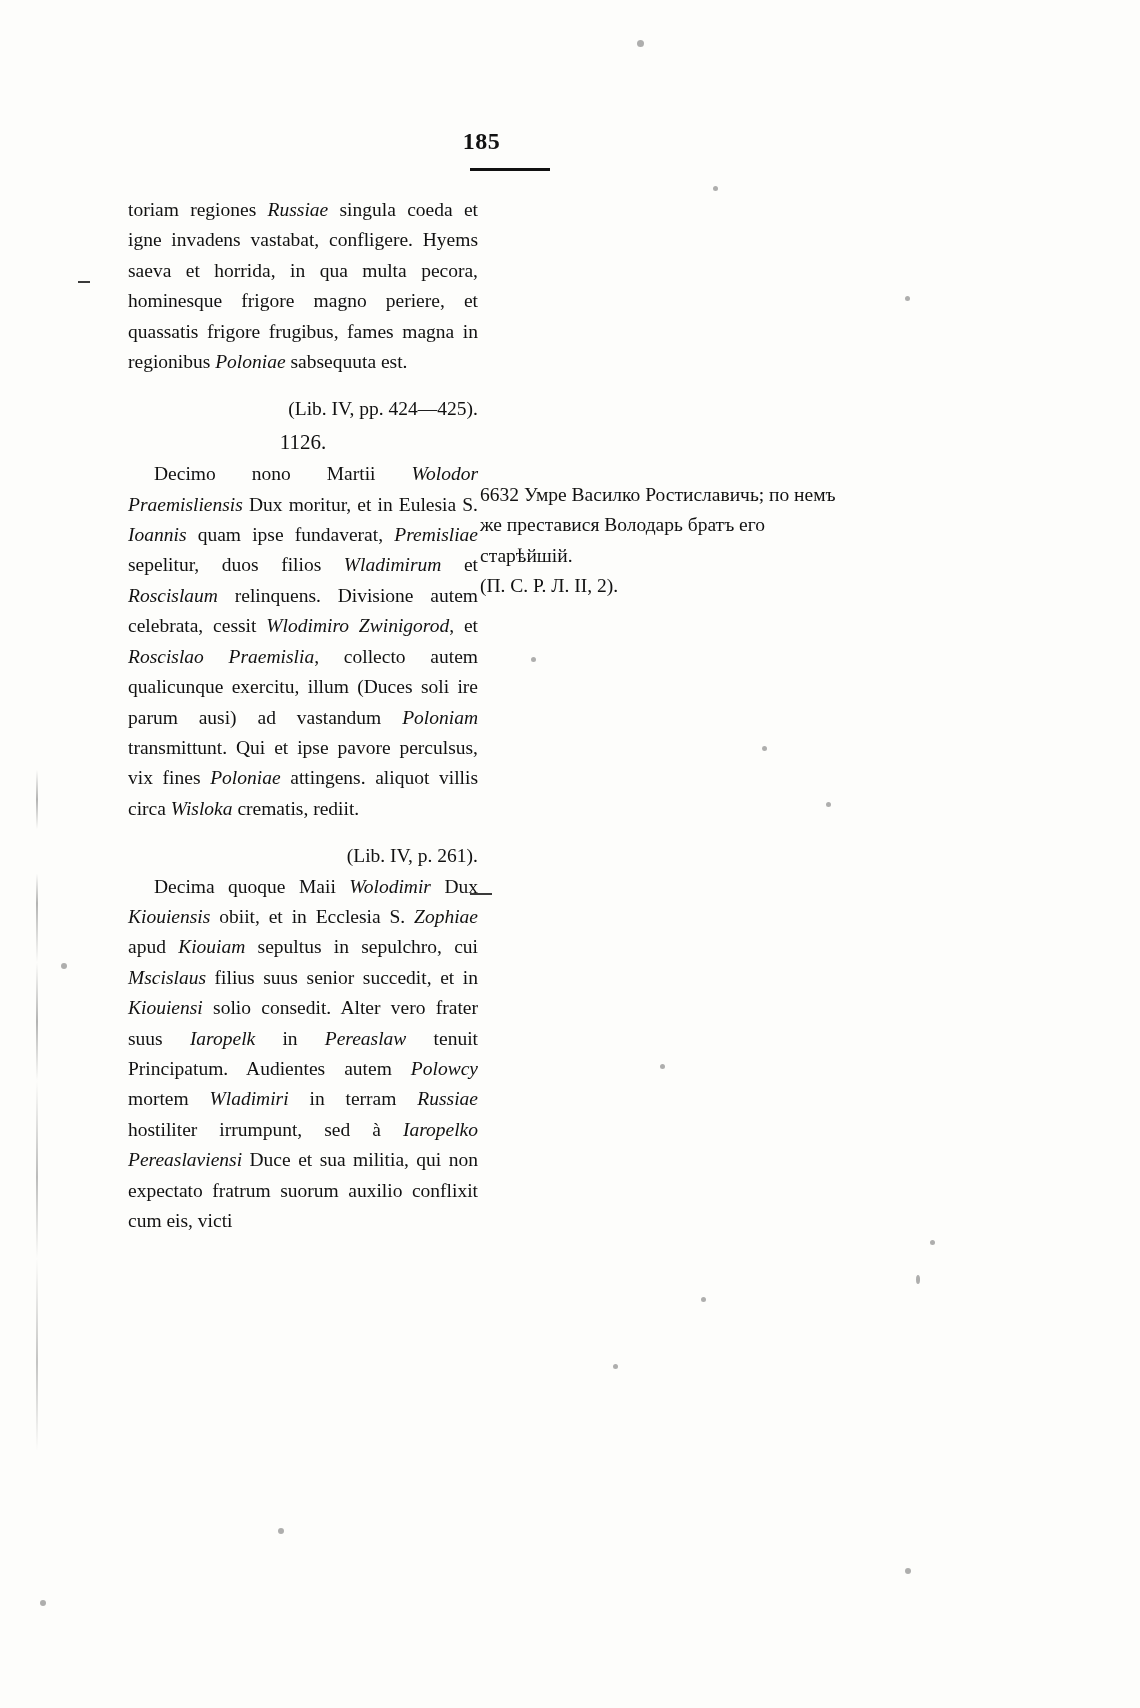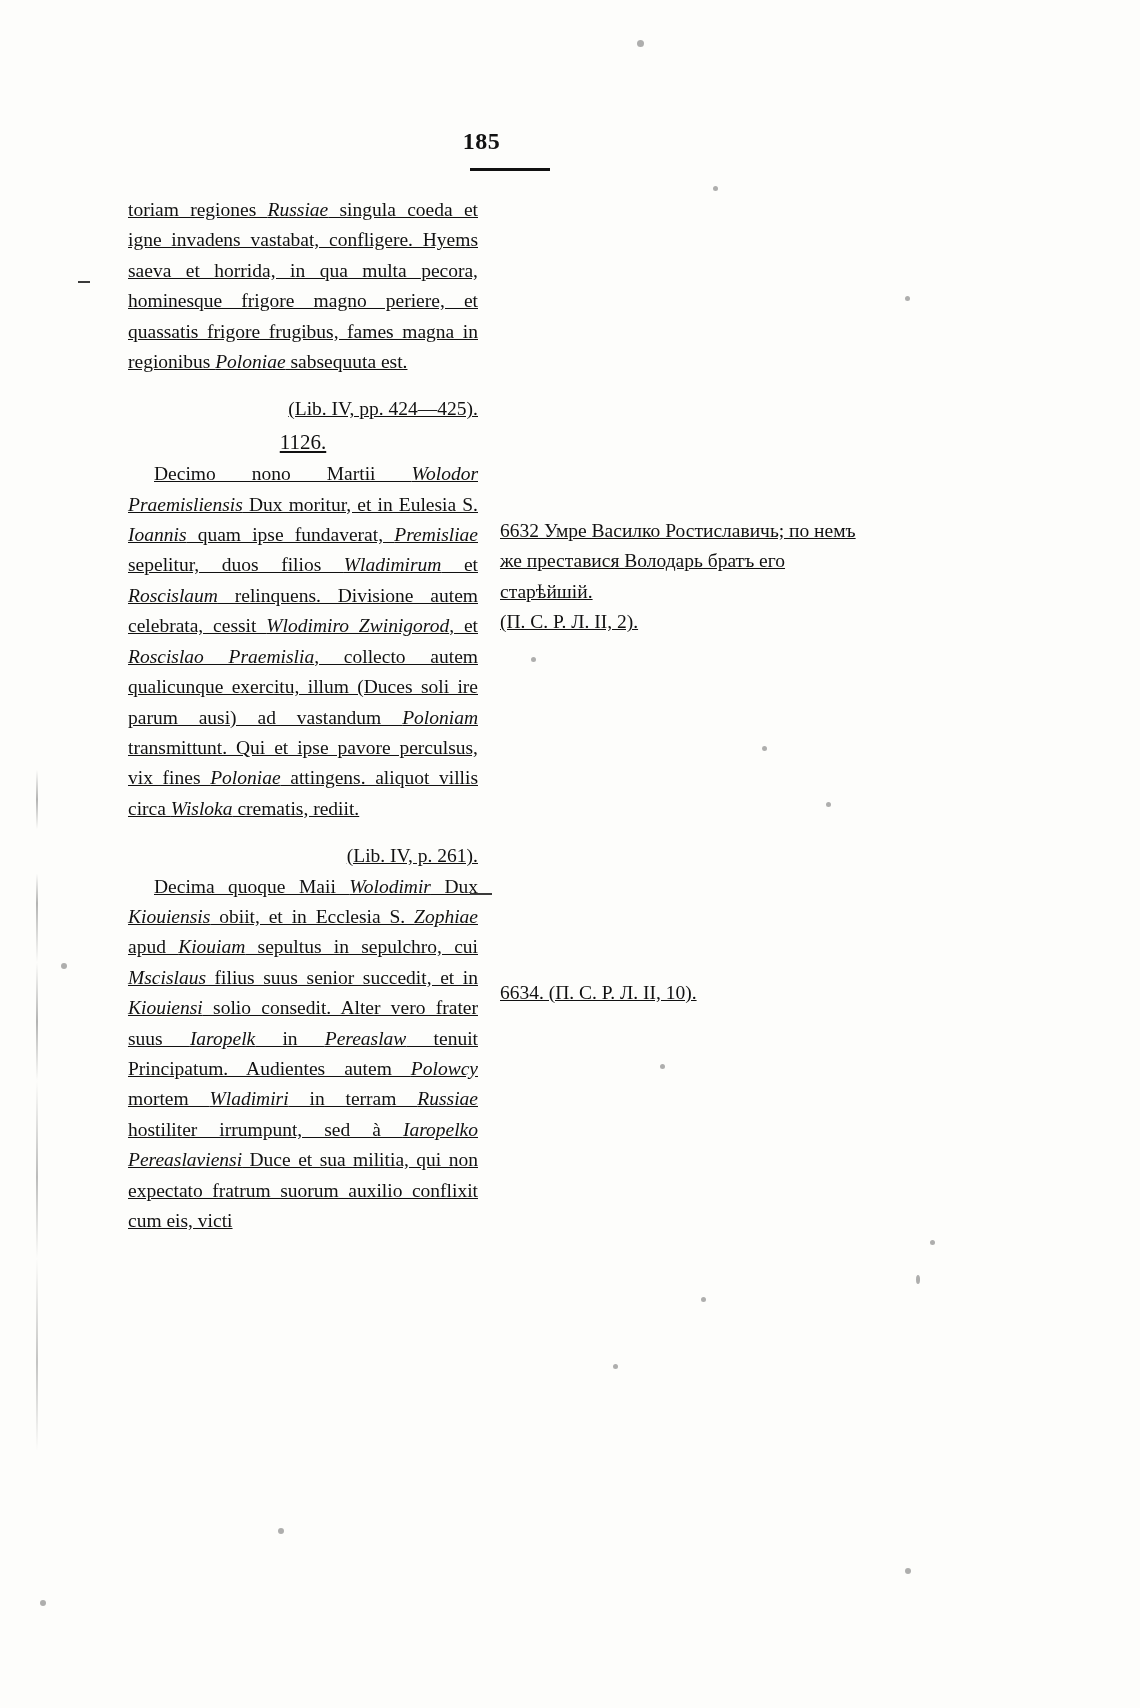--- a/index.html
+++ b/index.html
@@ -49,32 +49,30 @@
     left: 128px;
     width: 350px;
     font-size: 19.5px;
     line-height: 30.4px;
     text-align: justify;
     text-justify: inter-word;
   }
   .col-right {
     position: absolute;
     top: 480px;
-    left: 500px;
+    left: 480px;
     width: 360px;
     font-size: 19.5px;
     line-height: 30.4px;
     text-align: left;
-    margin-top: 36px;
   }
 
   .para {
     margin: 0;
     text-align: justify;
-    text-decoration: underline;
   }
   .para.indent {
     text-indent: 26px;
   }
   .para.center {
     text-align: center;
     text-indent: 0;
   }
   .para.cite {
     text-indent: 26px;
@@ -141,21 +139,20 @@
     <p class="para cite" id="p2"><span>(Lib.  IV,  pp.  424—425).</span></p>
     <p class="para center year-line" id="p3"><span>1126.</span></p>
     <p class="para indent" id="p4"><span>Decimo nono Martii </span><i>Wolodor Praemisliensis</i><span> Dux  moritur,  et  in  Eulesia  S.  </span><i>Ioannis</i><span> quam  ipse  fundaverat, </span><i>Premisliae</i><span> sepelitur,  duos  filios </span><i>Wladimirum</i><span> et </span><i>Roscislaum</i><span> relinquens.  Divisione  autem  celebrata,  cessit </span><i>Wlodimiro  Zwinigorod</i><span>,  et </span><i>Roscislao   Praemislia</i><span>,   collecto   autem  qualicunque   exercitu,   illum   (Duces  soli   ire   parum   ausi)   ad  vastandum </span><i>Poloniam</i><span> transmittunt.  Qui  et  ipse  pavore  perculsus,  vix  fines </span><i>Poloniae</i><span> attingens.  aliquot  villis  circa </span><i>Wisloka</i><span> crematis,  rediit.</span></p>
     <p class="para cite" id="p5"><span>(Lib.  IV,  p.  261).</span></p>
     <p class="para indent" id="p6"><span>Decima   quoque  Maii </span><i>Wolodimir</i><span> Dux </span><i>Kiouiensis</i><span> obiit,  et  in  Ecclesia  S. </span><i>Zophiae</i><span> apud </span><i>Kiouiam</i><span> sepultus  in  sepulchro,  cui </span><i>Mscislaus</i><span> filius  suus  senior  succedit,  et  in </span><i>Kiouiensi</i><span> solio  consedit.  Alter  vero  frater  suus </span><i>Iaropelk</i><span> in </span><i>Pereaslaw</i><span> tenuit  Principatum.   Audientes  autem </span><i>Polowcy</i><span> mortem </span><i>Wladimiri</i><span> in  terram </span><i>Russiae</i><span> hostiliter irrumpunt, sed à </span><i>Iaropelko  Pereaslaviensi</i><span>  Duce   et  sua  militia,   qui   non   expectato  fratrum  suorum  auxilio  conflixit cum  eis,  victi</span></p>
   </div>
 
   <div class="col-right">
     <p class="para nojust" id="r1"><span>6632  Умре  Василко  Ростиславичь;  по  немъ  же  преставися  Володарь  братъ  его  старѣйшій.</span></p>
     <p class="para nojust" id="r2" style="margin-top:0"><span>(П. С. Р. Л. II, 2).</span></p>
-    <p class="para nojust" id="r3" style="margin-top:340px"><span>6634. (П. С. Р. Л. II, 10).</span></p>
   </div>
 
   <div class="edge-marks"></div>
   <div class="dash-mark" style="left:78px; top:281px; width:12px;"></div>
   <div class="speck" style="left:637px; top:40px; width:7px; height:7px;"></div>
   <div class="speck" style="left:713px; top:186px; width:5px; height:5px;"></div>
   <div class="speck" style="left:905px; top:296px; width:5px; height:5px;"></div>
   <div class="speck" style="left:531px; top:657px; width:5px; height:5px;"></div>
   <div class="speck" style="left:762px; top:746px; width:5px; height:5px;"></div>
   <div class="speck" style="left:826px; top:802px; width:5px; height:5px;"></div>

